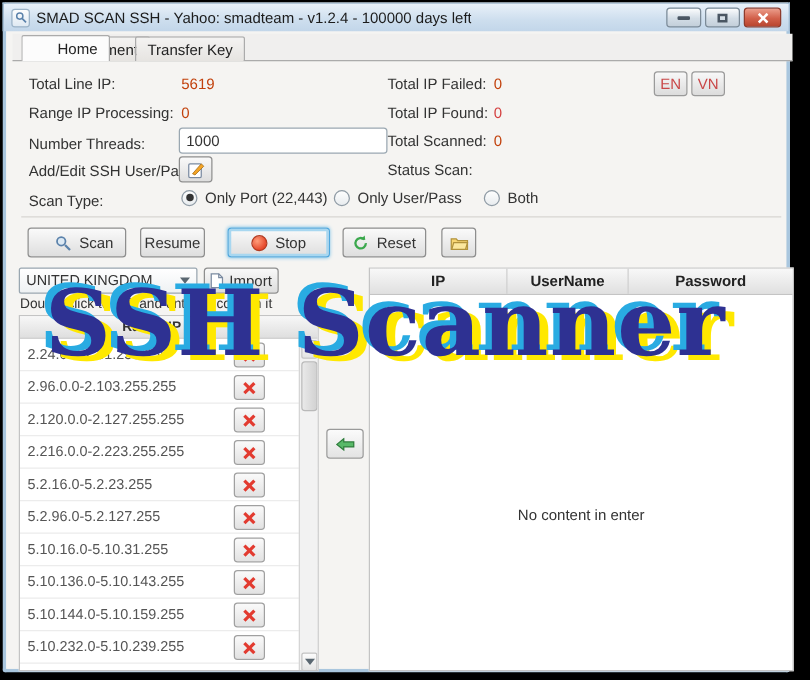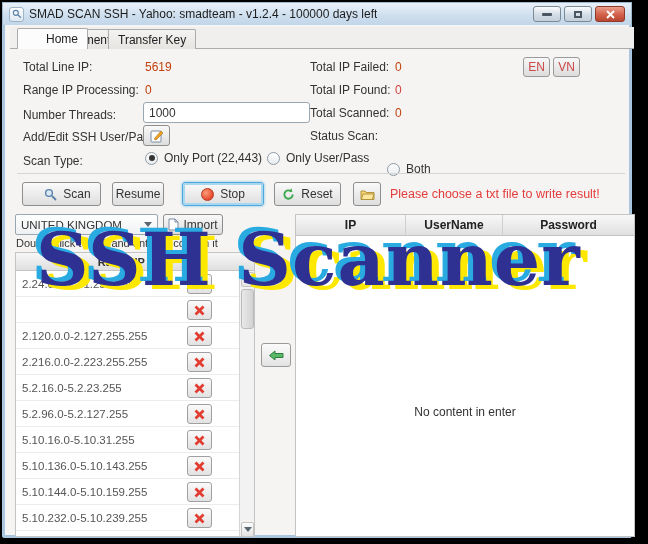--- a/index.html
+++ b/index.html
@@ -126,21 +126,21 @@
     <div class="radio-row" style="left:140px;top:149px;">
       <span class="radio">
           <span class="dot"></span>
         </span>
       <span class="lbl" style="position:static;">Only Port (22,443)</span>
     </div>
     <div class="radio-row" style="left:262px;top:149px;">
       <span class="radio"></span>
       <span class="lbl" style="position:static;">Only User/Pass</span>
     </div>
-    <div class="radio-row" style="left:382px;top:160px;">
+    <div class="radio-row" style="left:382px;top:149px;">
       <span class="radio"></span>
       <span class="lbl" style="position:static;">Both</span>
     </div>
 
     <div class="lbl" style="left:305px;top:58px;">Total IP Failed:</div>
     <div class="val" style="left:390px;top:58px;">0</div>
     <div class="lbl" style="left:305px;top:81px;">Total IP Found:</div>
     <div class="val red" style="left:390px;top:81px;">0</div>
     <div class="lbl" style="left:305px;top:104px;">Total Scanned:</div>
     <div class="val" style="left:390px;top:104px;">0</div>
@@ -178,21 +178,20 @@
       <span>Stop</span>
     </div>
     <div class="toolbtn" style="left:348px;width:28px;">
       <span>
         <svg width="15" height="13" viewBox="0 0 15 13">
             <path d="M1 3 h4 l1.2 1.5 H14 v7 H1 Z" fill="#f7d572" stroke="#b2933c"></path>
             <path d="M3 6 h11 l-1.6 5.5 H1.4 Z" fill="#fbe79d" stroke="#b2933c"></path>
           </svg>
       </span>
     </div>
-    <div class="warning">Please choose a txt file to write result!</div>
 
     <div class="combo">
       <span>UNITED KINGDOM</span>
       <span class="arrowbox">
           <span class="tri-down"></span>
         </span>
     </div>
     <div class="importbtn">
       <span>
         <svg width="11" height="13" viewBox="0 0 11 13">
@@ -210,20 +209,21 @@
           <div class="iprow">
             <span class="iptext">2.24.0.0-2.31.255.255</span>
             <span class="delbtn">
               <svg width="11" height="11" viewBox="0 0 11 11">
                 <line x1="1.5" y1="1.5" x2="9.5" y2="9.5" stroke="#e23b30" stroke-width="2.6"></line>
                 <line x1="9.5" y1="1.5" x2="1.5" y2="9.5" stroke="#e23b30" stroke-width="2.6"></line>
               </svg>
             </span>
           </div>
           <div class="iprow">
+            <span class="iptext">2.96.0.0-2.103.255.255</span>
             <span class="delbtn">
               <svg width="11" height="11" viewBox="0 0 11 11">
                 <line x1="1.5" y1="1.5" x2="9.5" y2="9.5" stroke="#e23b30" stroke-width="2.6"></line>
                 <line x1="9.5" y1="1.5" x2="1.5" y2="9.5" stroke="#e23b30" stroke-width="2.6"></line>
               </svg>
             </span>
           </div>
           <div class="iprow">
             <span class="iptext">2.120.0.0-2.127.255.255</span>
             <span class="delbtn">

